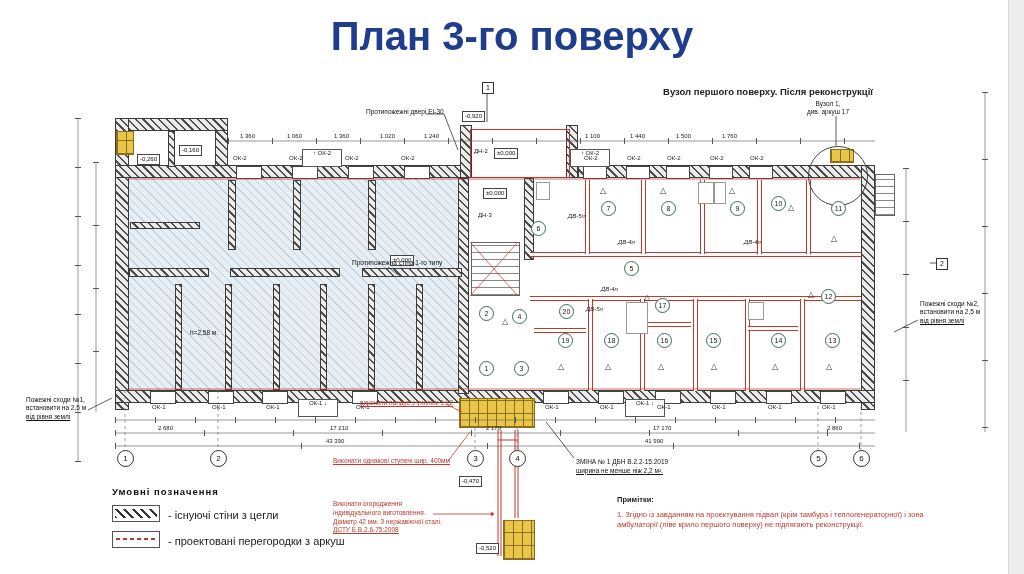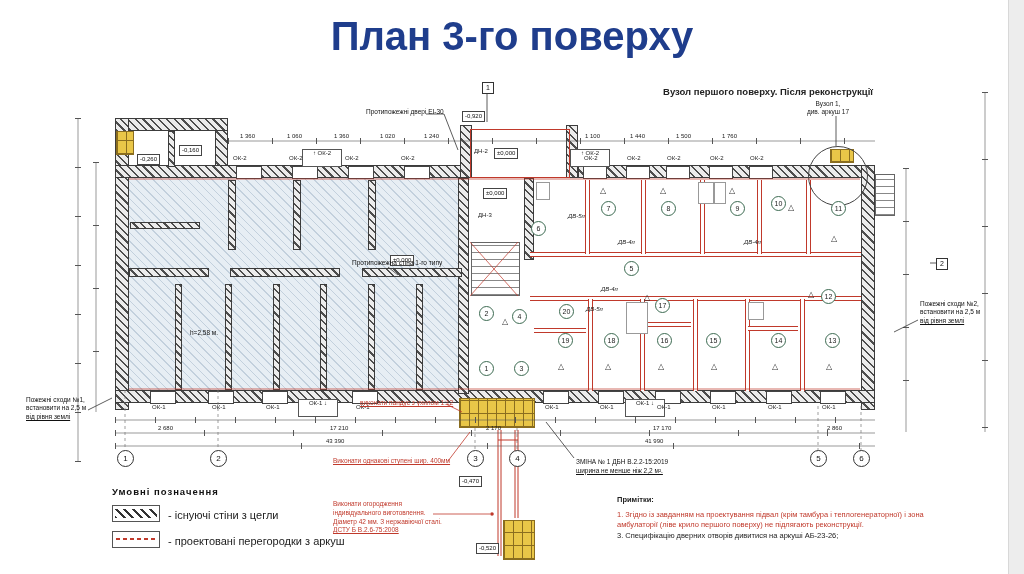--- a/index.html
+++ b/index.html
@@ -373,17 +373,16 @@
   </div>
   <span class="legend-text" style="left:168px;top:509px;">- існуючі стіни з цегли</span>
   <div class="legend-sym" style="left:112px;top:531px;">
     <div class="redband"></div>
   </div>
   <span class="legend-text" style="left:168px;top:535px;">- проектовані перегородки з аркуш</span>
 
   <div class="notes">
     <div class="hdr">Примітки:</div>
     <div class="red">1. Згідно із завданням на проектування підвал (крім тамбура і теплогенераторної) і зона амбулаторії (ліве крило першого поверху) не підлягають реконструкції.</div>
-    <div>3. Специфікацію дверних отворів дивитися на аркуші АБ-23-26;</div>
   </div>
 
   <div class="edge-strip"></div>
 </div>
 
 </body></html>

